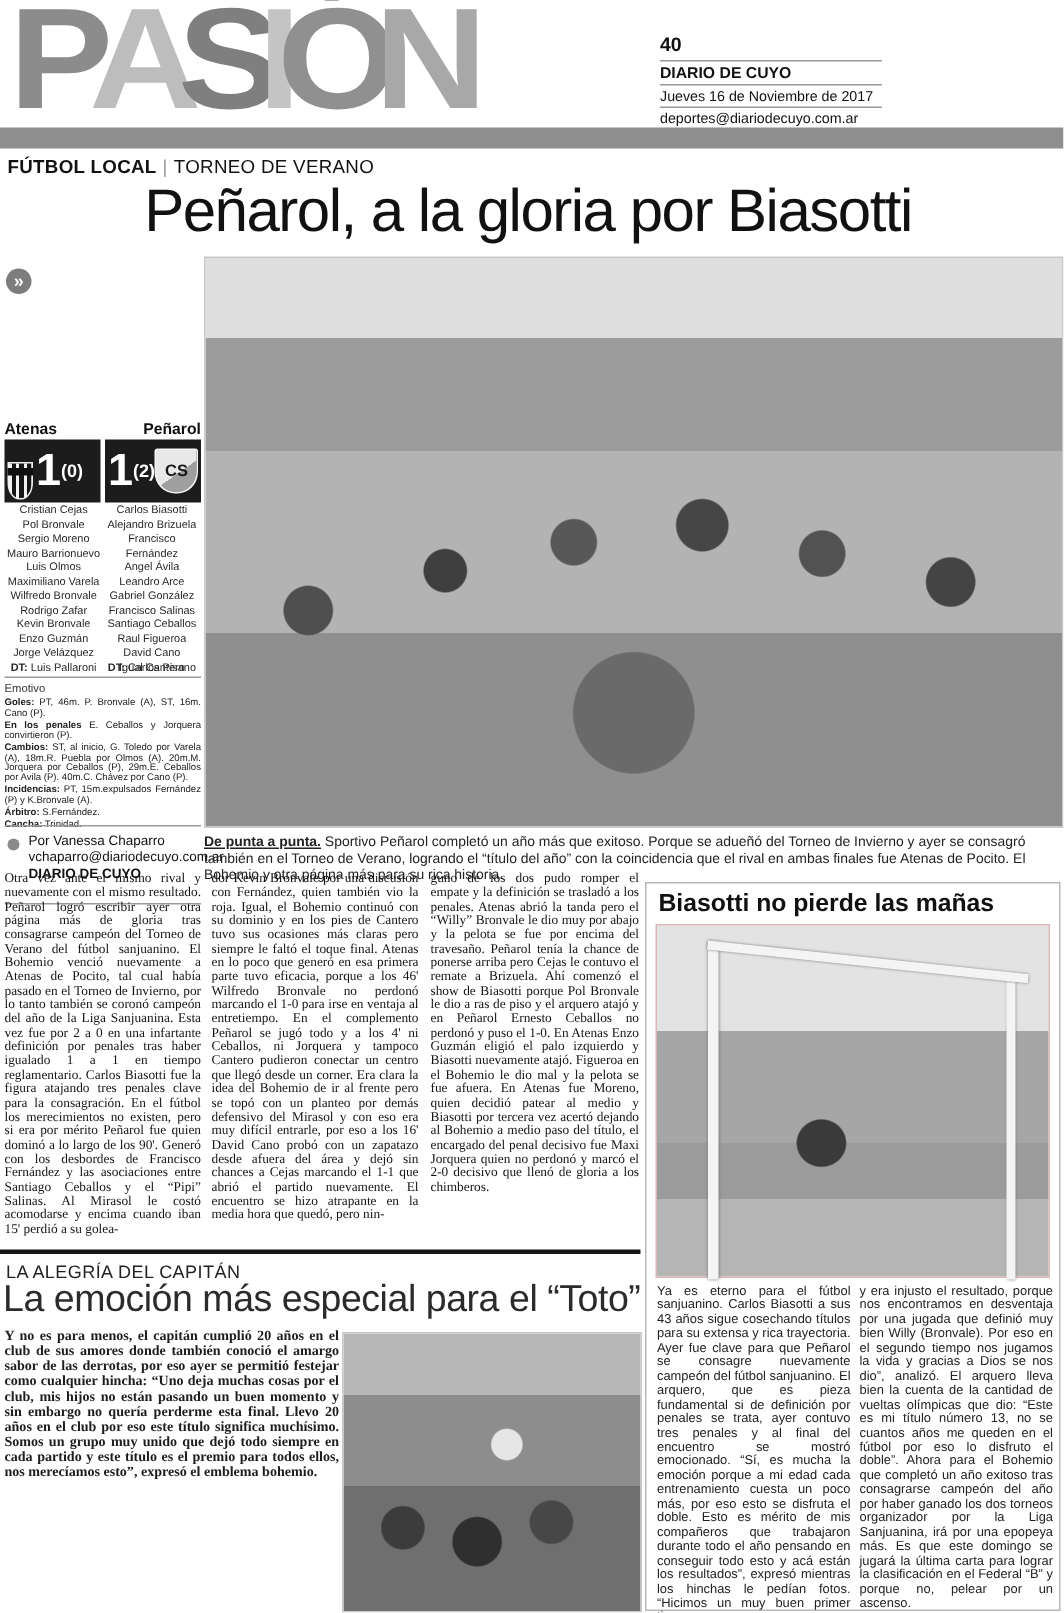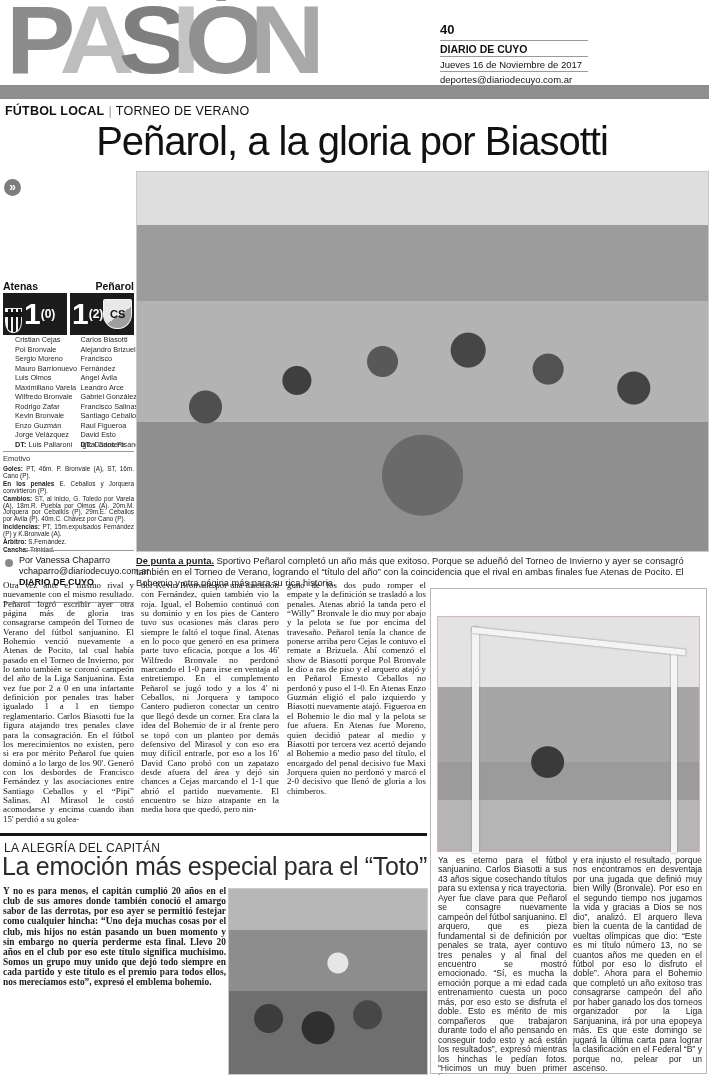--- a/index.html
+++ b/index.html
@@ -46,21 +46,21 @@
   .crest-atenas { width:17px; height:25px; margin-right:2px; align-self:flex-end;
       background:repeating-linear-gradient(90deg,#f2f2f2 0 2px,#161616 2px 5px);
       border:1px solid #efefef; border-radius:0 0 45% 45%; position:relative; }
   .crest-atenas i { position:absolute; left:-1px; right:-1px; top:3px; height:5px;
       background:#111; display:block; }
   .crest-penarol { width:44px; height:30px; margin-left:auto;
       background:linear-gradient(145deg,#e8e8e8 0 55%,#9f9f9f 55%);
       border:1px solid #f5f5f5; border-radius:2px 2px 48% 48%;
       color:#161616; font-size:11px; font-weight:bold; text-align:center; line-height:28px; }
 
-  .lists { left:15px; top:335px; width:131px; display:flex; }
+  .lists { left:3px; top:335px; width:131px; display:flex;text-align:center; }
   .plist { width:66px; font-size:7.3px; line-height:9.55px; color:#2a2a2a; }
   .dtrow b { font-weight:bold; }
 
   .boxscore-foot { left:3px; top:451px; width:131px; }
   .tagline { border-top:1px solid #9a9a9a; font-size:7.5px; color:#333; padding:2px 0 3px; }
   .details { font-size:6.4px; line-height:6.9px; color:#222; text-align:justify; }
   .details div { margin-bottom:1px; }
   .details b { font-weight:bold; }
 
   .byline { left:3px; top:550px; width:131px; border-top:1px solid #9a9a9a;
@@ -190,21 +190,21 @@
 
   <div>Carlos Biasotti</div>
       <div>Alejandro Brizuela</div>
       <div>Francisco Fernández</div>
       <div>Angel Ávila</div>
       <div>Leandro Arce</div>
       <div>Gabriel González</div>
       <div>Francisco Salinas</div>
       <div>Santiago Ceballos</div>
       <div>Raul Figueroa</div>
-      <div>David Esto</div>
+      <div>David Cano</div>
       <div>Igual Cantero</div>
     </div>
 </div>
 <div class="abs lists" style="top:440px">
   <div class="plist dtrow"><b>DT:</b><span> Luis Pallaroni</span></div>
   <div class="plist dtrow"><b>DT:</b><span> Carlos Pisano</span></div>
 </div>
 
 <div class="abs boxscore-foot">
   <div class="tagline">Emotivo</div>
@@ -239,20 +239,21 @@
 
 <div class="abs botrule"></div>
 <div class="abs botkicker">LA ALEGRÍA DEL CAPITÁN</div>
 <h2 class="abs botheadline">La emoción más especial para el “Toto”</h2>
 <div class="abs botbody">
   <p>Y no es para menos, el capitán cumplió 20 años en el club de sus amores donde también conoció el amargo sabor de las derrotas, por eso ayer se permitió festejar como cualquier hincha: “Uno deja muchas cosas por el club, mis hijos no están pasando un buen momento y sin embargo no quería perderme esta final. Llevo 20 años en el club por eso este título significa muchísimo. Somos un grupo muy unido que dejó todo siempre en cada partido y este título es el premio para todos ellos, nos merecíamos esto”, expresó el emblema bohemio.</p>
 </div>
 <div class="abs botphoto"></div>
 
 <div class="abs sidebox">
+  <h2>Biasotti no pierde las mañas</h2>
   <div class="sidephoto">
     <div class="gp gp-left"></div>
     <div class="gp gp-right"></div>
     <div class="gp gp-bar"></div>
   </div>
   <div class="sidecol sc1">Ya es eterno para el fútbol sanjuanino. Carlos Biasotti a sus 43 años sigue cosechando títulos para su extensa y rica trayectoria. Ayer fue clave para que Peñarol se consagre nuevamente campeón del fútbol sanjuanino. El arquero, que es pieza fundamental si de definición por penales se trata, ayer contuvo tres penales y al final del encuentro se mostró emocionado. “Sí, es mucha la emoción porque a mi edad cada entrenamiento cuesta un poco más, por eso esto se disfruta el doble. Esto es mérito de mis compañeros que trabajaron durante todo el año pensando en conseguir todo esto y acá están los resultados”, expresó mientras los hinchas le pedían fotos. “Hicimos un muy buen primer tiempo</div>
   <div class="sidecol sc2">y era injusto el resultado, porque nos encontramos en desventaja por una jugada que definió muy bien Willy (Bronvale). Por eso en el segundo tiempo nos jugamos la vida y gracias a Dios se nos dio”, analizó. El arquero lleva bien la cuenta de la cantidad de vueltas olímpicas que dio: “Este es mi título número 13, no se cuantos años me queden en el fútbol por eso lo disfruto el doble”. Ahora para el Bohemio que completó un año exitoso tras consagrarse campeón del año por haber ganado los dos torneos organizador por la Liga Sanjuanina, irá por una epopeya más. Es que este domingo se jugará la última carta para lograr la clasificación en el Federal “B” y porque no, pelear por un ascenso.</div>
 </div>
 
 </body></html>

